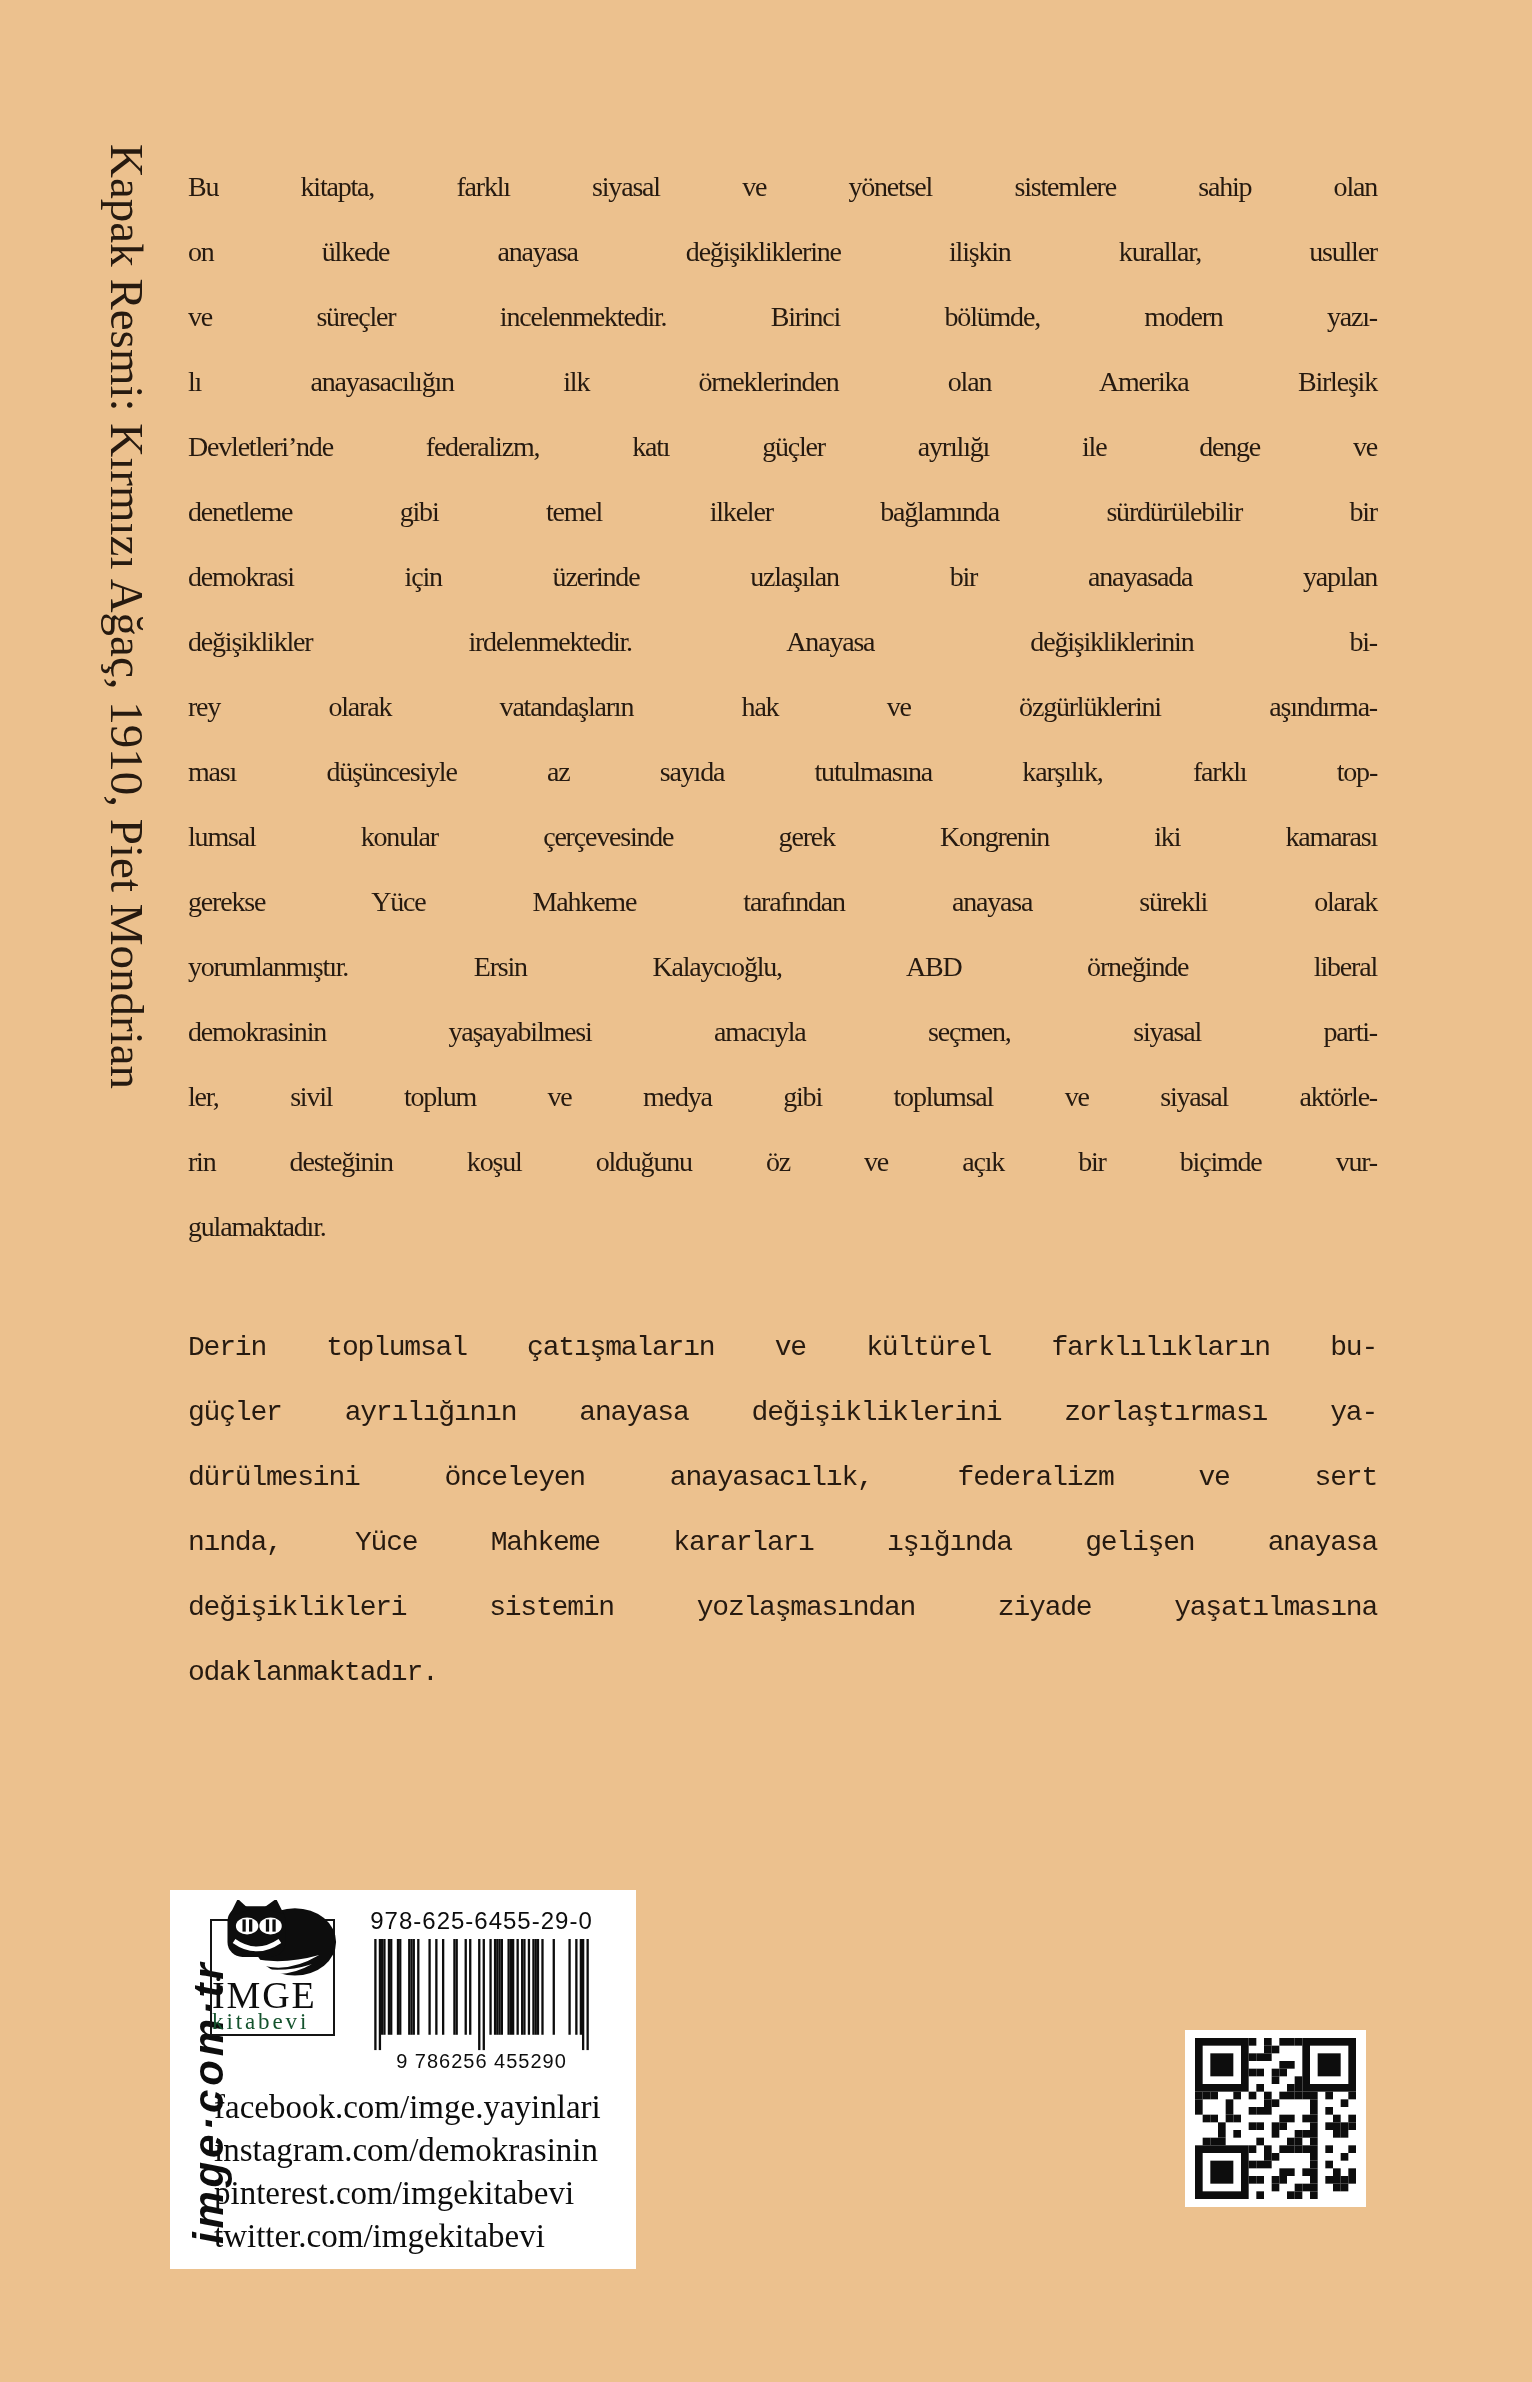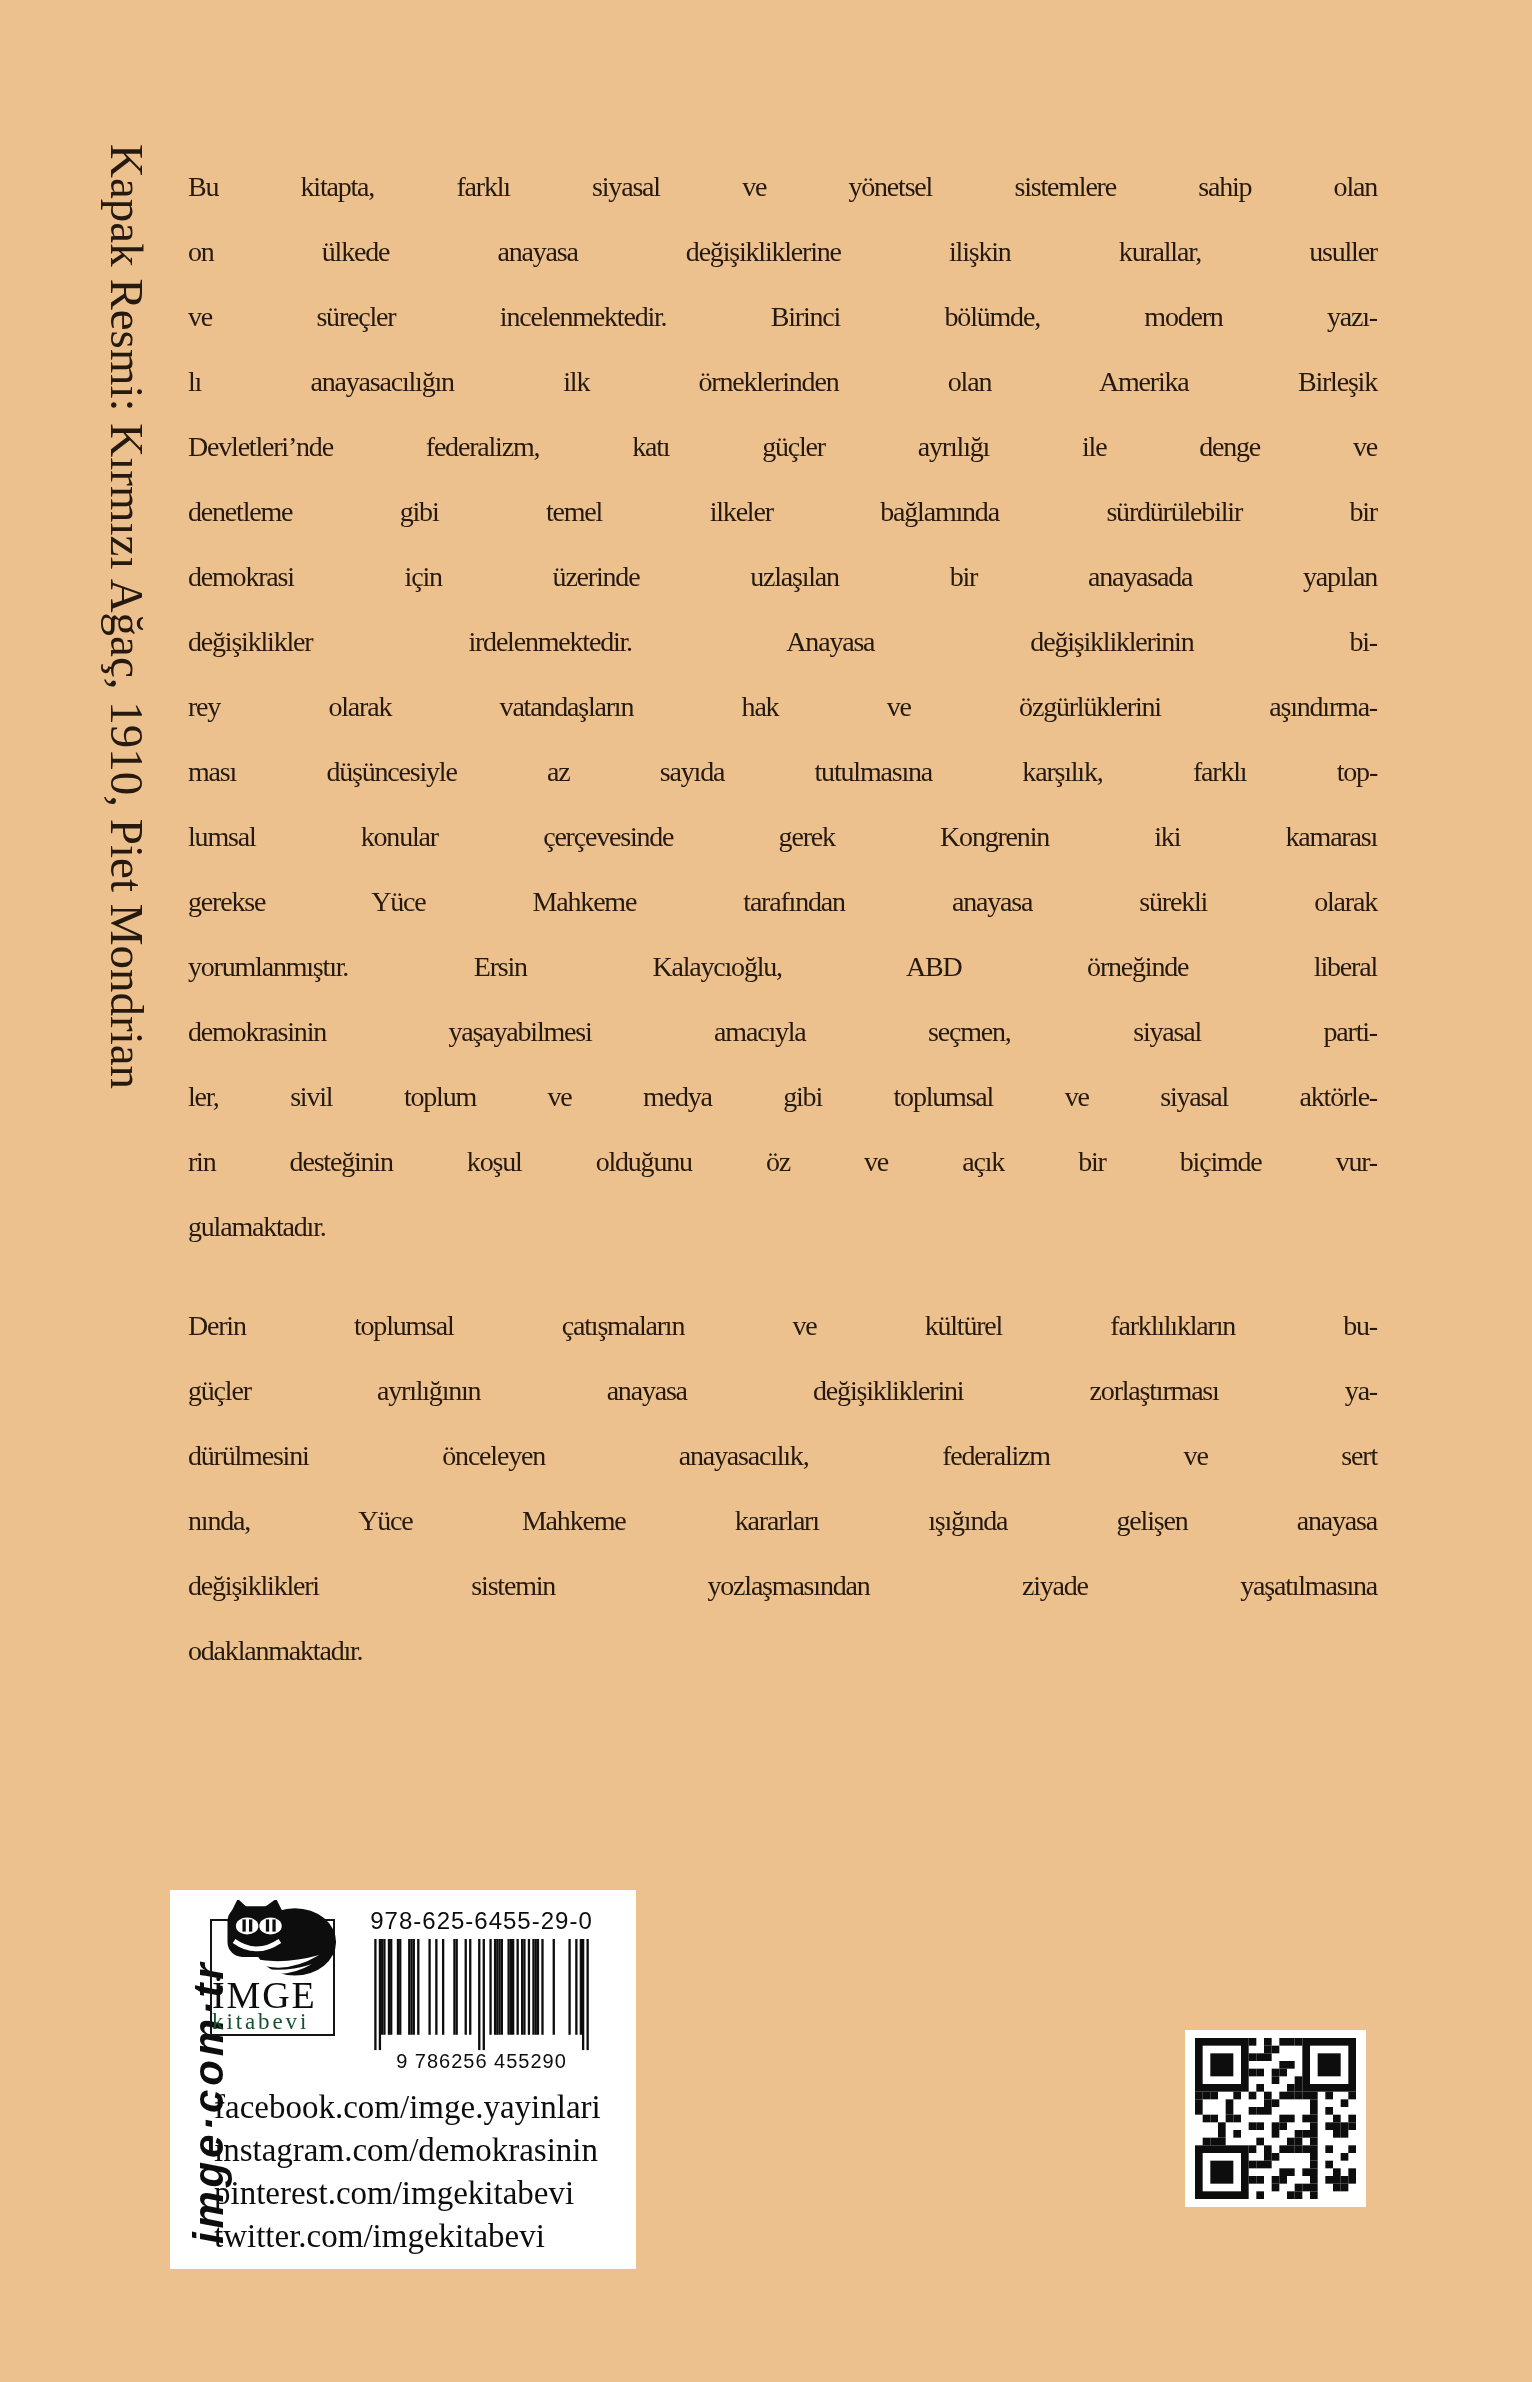--- a/index.html
+++ b/index.html
@@ -19,21 +19,21 @@
   }
 
   
   .blurb{
     position:absolute;left:188px;top:154px;width:1189px;
     font-size:28px;line-height:65px;letter-spacing:-1.2px;
     color:#261a10;
   }
   .para .line{ text-align:justify; text-align-last:justify; }
   .para .line:last-child{ text-align-last:left; }
-  .para2{ margin-top:34px; }
+  .para2{ margin-top:56px;font-family:Liberation Mono, monospace; }
 
   
   .pubbox{
     position:absolute;left:170px;top:1890px;width:466px;height:379px;
     background:#ffffff;
   }
   .imge-url{
     position:absolute;left:15.4px;top:354px;
     transform:rotate(-90deg);transform-origin:0 0;
     white-space:nowrap;

